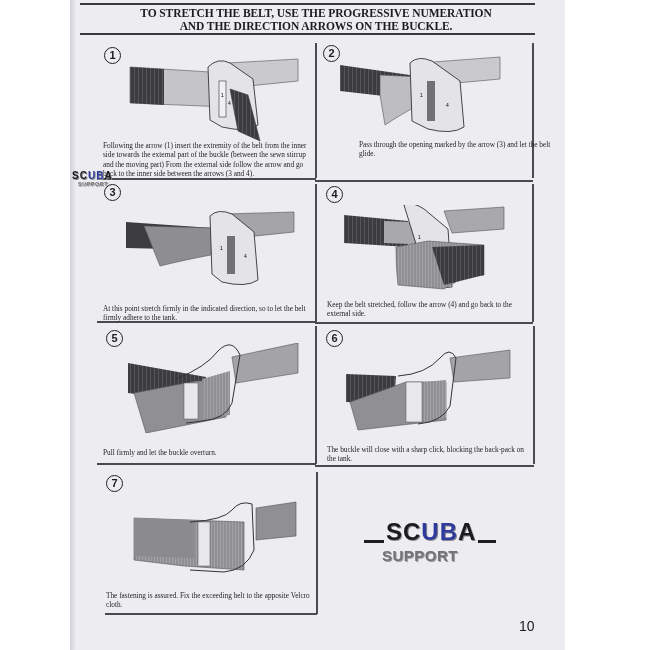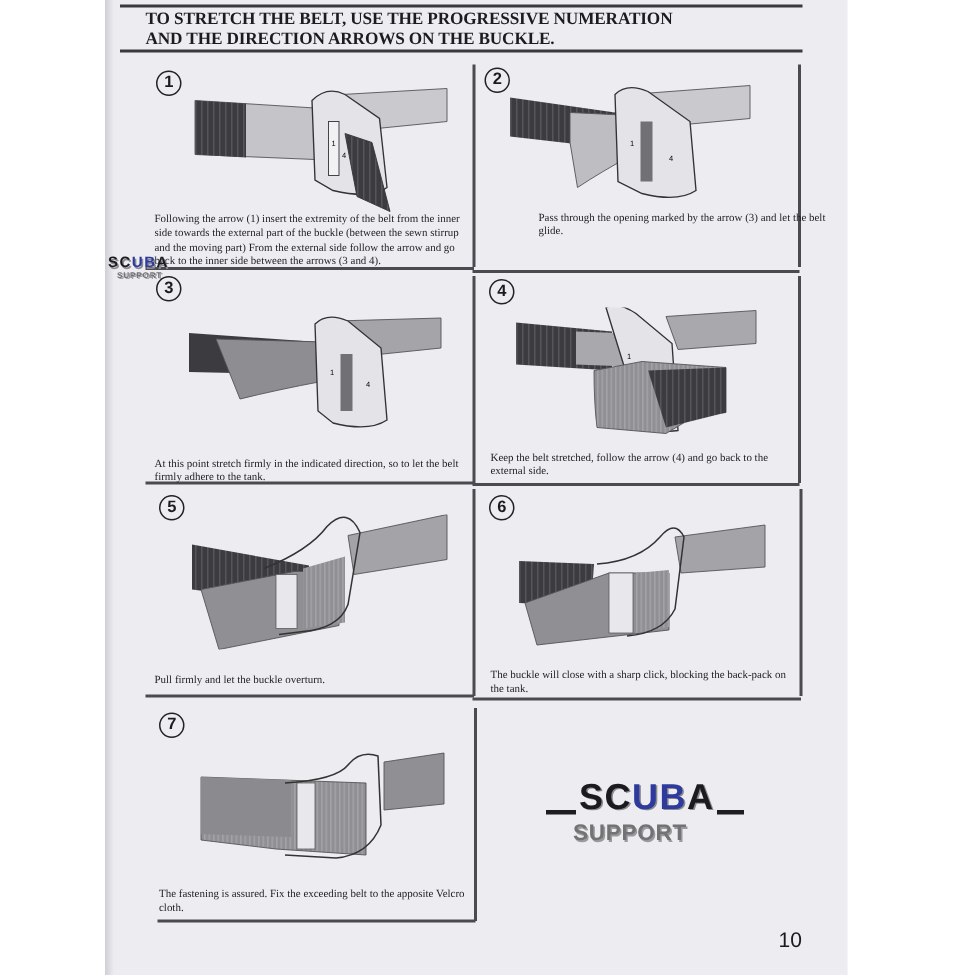--- a/index.html
+++ b/index.html
@@ -2,21 +2,21 @@
 <html><head>
 <meta charset="utf-8">
 <style>
   html, body { margin:0; padding:0; }
   body { width:650px; height:650px; background:#ffffff; position:relative; overflow:hidden;
          font-family:"Liberation Serif", serif; color:#1a1a1a; }
   .paper { position:absolute; left:70px; top:0; width:495px; height:650px; background:#ececf1; }
   .paper-shade { position:absolute; left:70px; top:0; width:6px; height:650px;
                  background:linear-gradient(to right,#cfcfd6,#ececf1); }
   .rule { position:absolute; height:2px; background:#3a3a3e; }
-  .title { position:absolute; left:97px; width:438px; text-align:left; font-weight:bold;
+  .title { position:absolute; left:97px; width:438px; text-align:center; font-weight:bold;
            font-size:11.5px; letter-spacing:-0.1px; line-height:13px; color:#1c1c20; }
   .vline { position:absolute; width:1.5px; background:#4a4a50; }
   .hline { position:absolute; height:1.5px; background:#4a4a50; }
   .num { position:absolute; width:15px; height:15px; border:1.6px solid #222; border-radius:50%;
          font-family:"Liberation Sans", sans-serif; font-weight:bold; font-size:11px; line-height:15px;
          text-align:center; color:#1c1c1c; background:transparent; }
   .caption { position:absolute; font-size:7.3px; line-height:9.3px; color:#1e1e22; }
   .illus { position:absolute; }
   .logo { position:absolute; }
   .logo .scuba { font-family:"Liberation Sans", sans-serif; font-weight:bold; letter-spacing:1px;

